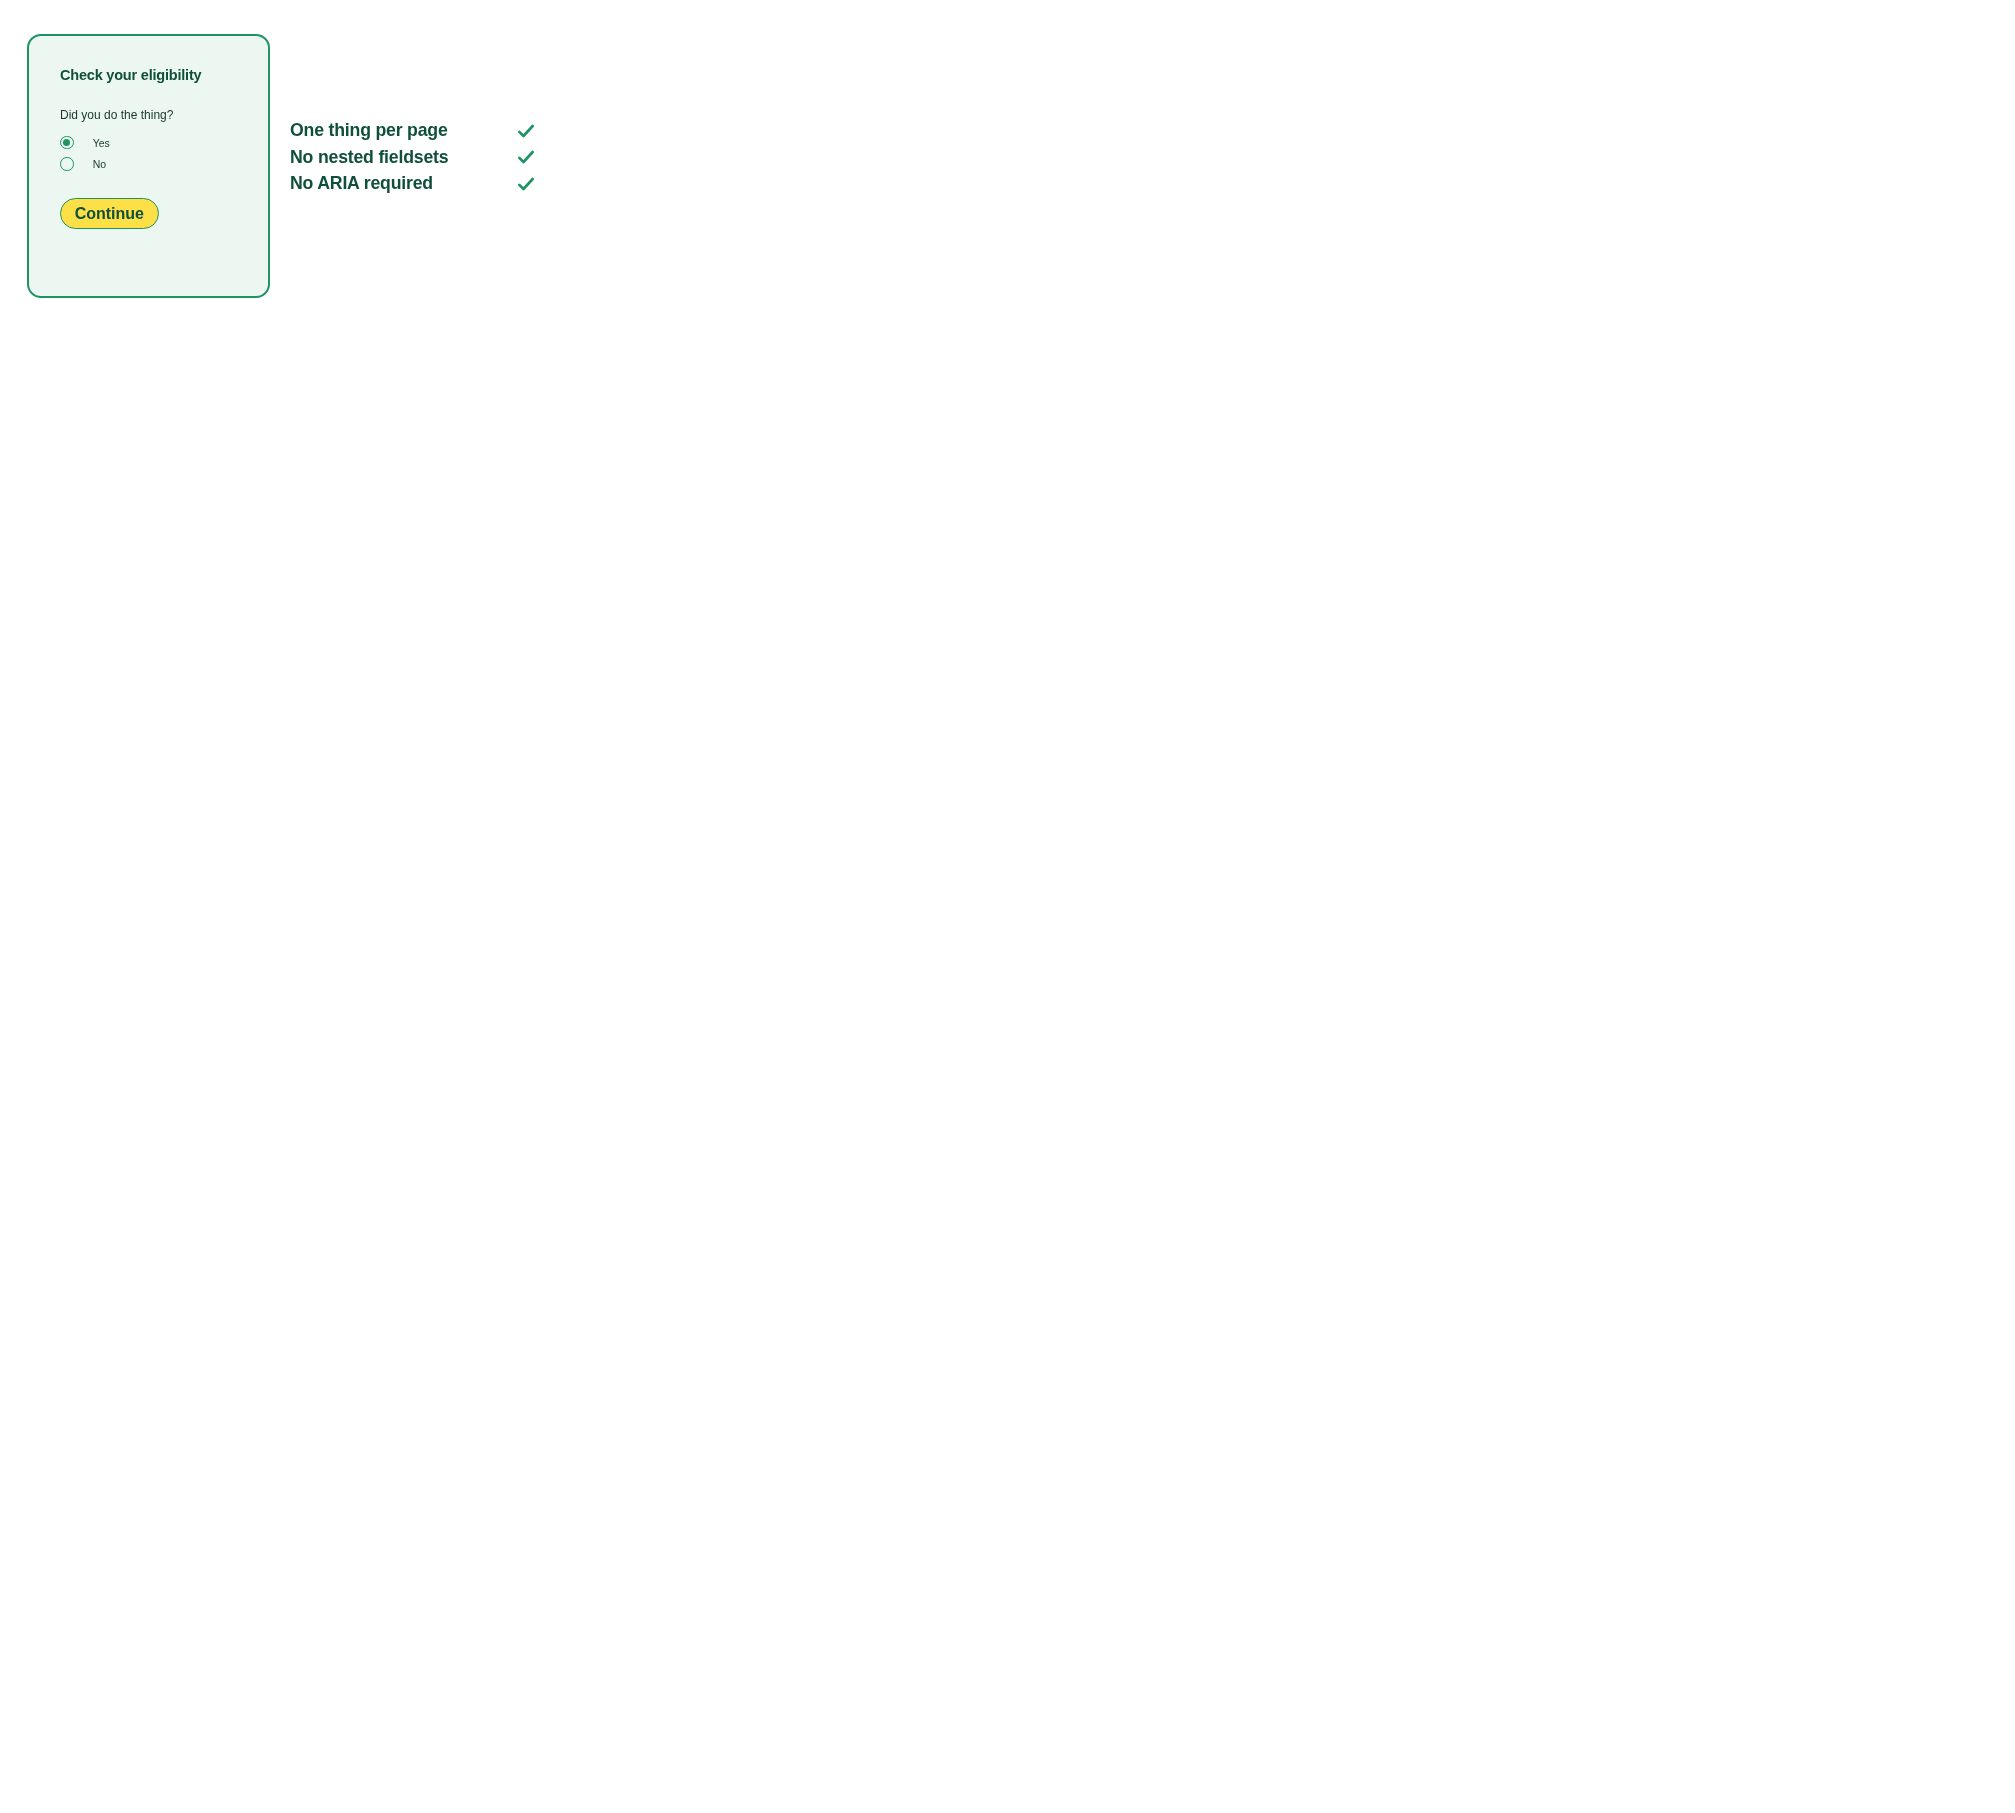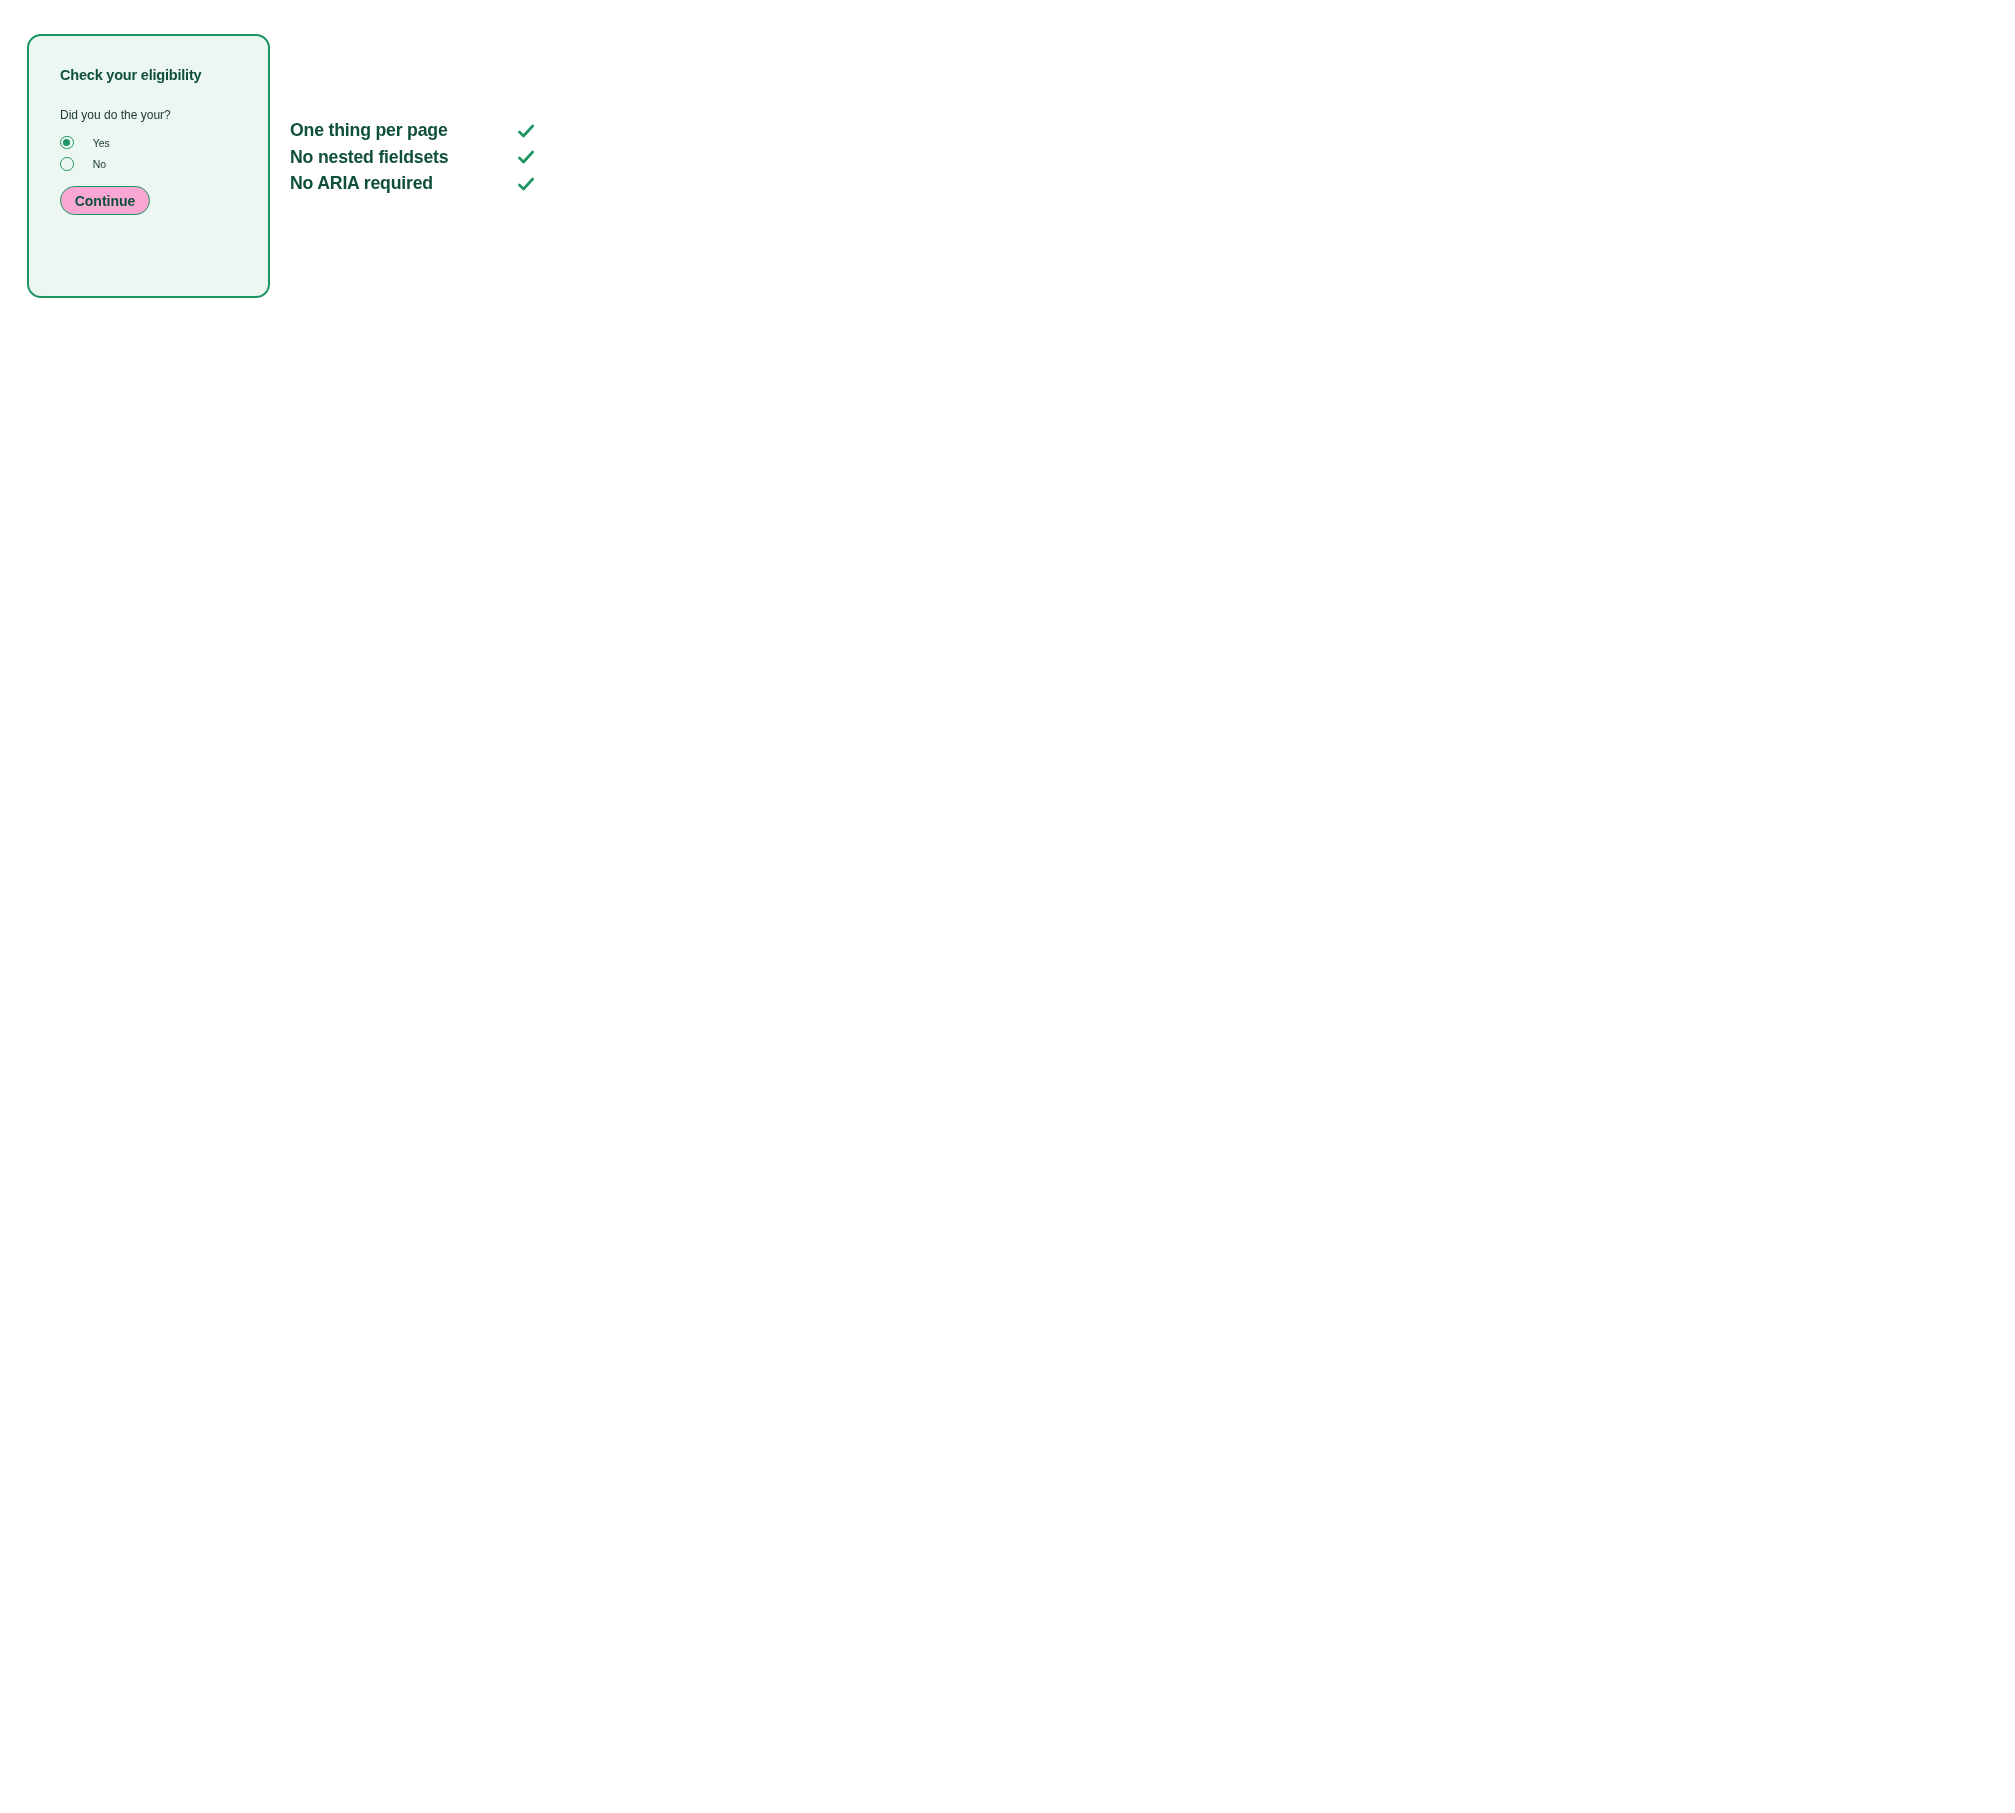--- a/index.html
+++ b/index.html
@@ -63,27 +63,27 @@
       height: 7.3px;
       background: #1d9462;
       border-radius: 50%;
     }
     .radio-label {
       color: #193730;
       font-size: 10.5px;
       font-weight: 400;
     }
     .continue-btn {
-      margin-top: 2px;
+      margin-top: 14px;
       padding: 5.6px 13.7px;
-      background: #f9a8d4;
+      background: #fde047;
       border: 1.6px solid #1d9462;
       border-radius: 403px;
       color: #0f4f3b;
-      font-size: 14px;
+      font-size: 16px;
       font-weight: 700;
       cursor: pointer;
       display: inline-block;
     }
     .checklist {
       position: absolute;
       left: 290px;
       top: 120px;
     }
     .check-item {
@@ -107,21 +107,21 @@
     .check-icon svg {
       width: 100%;
       height: 100%;
     }
   </style>
 </head>
 <body>
 
 <div class="panel">
   <h1 class="panel-title">Check your eligibility</h1>
-  <div class="question">Did you do the your?</div>
+  <div class="question">Did you do the thing?</div>
   <div class="radio-group">
     <label class="radio-option">
       <span class="radio-outer">
         <span class="radio-inner"></span>
       </span>
       <span class="radio-label">Yes</span>
     </label>
     <label class="radio-option">
       <span class="radio-outer"></span>
       <span class="radio-label">No</span>

